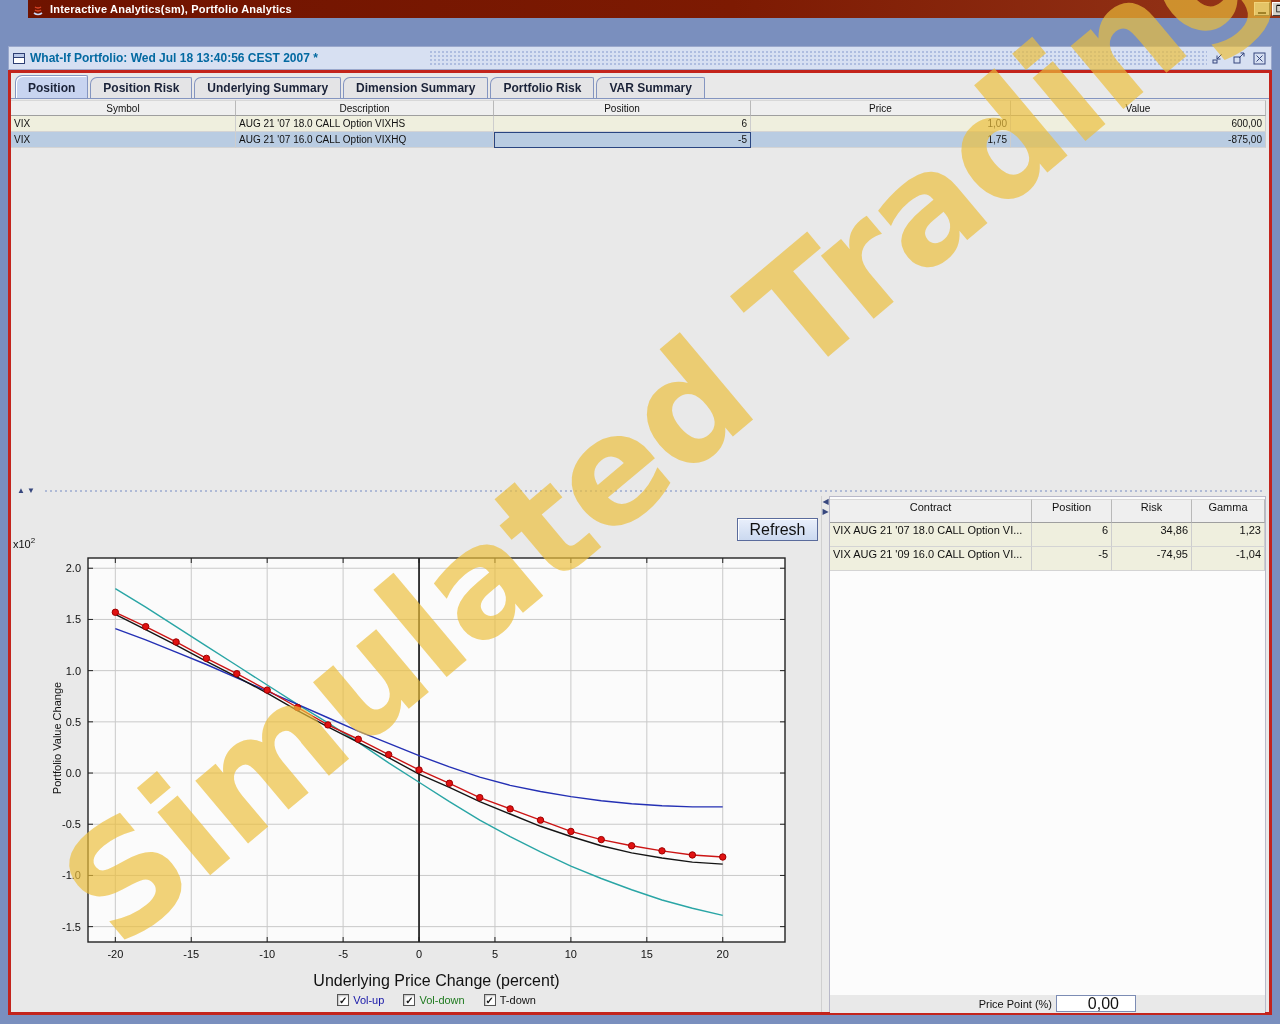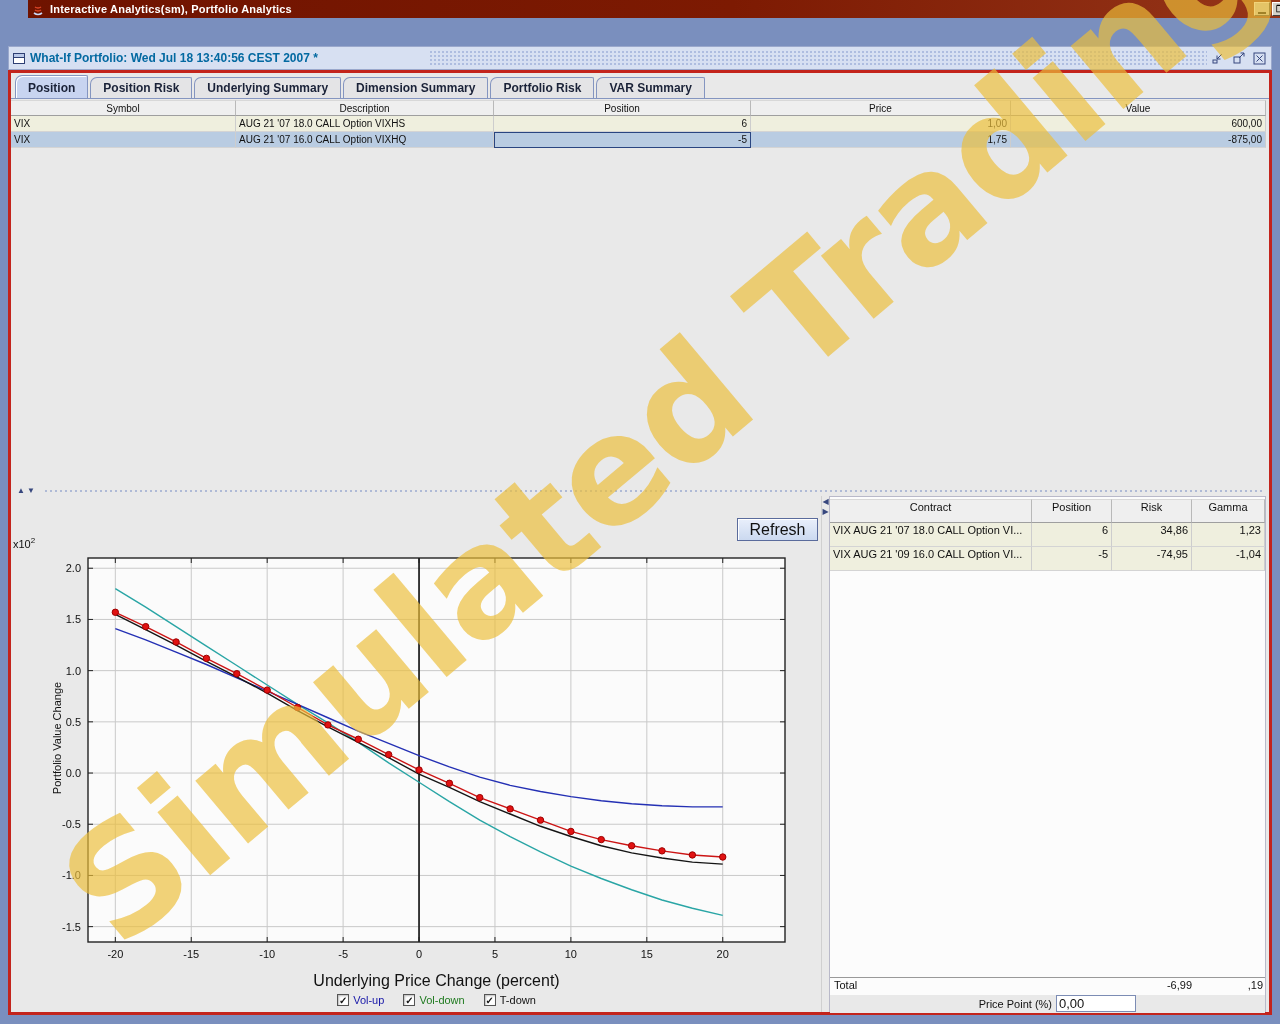--- a/index.html
+++ b/index.html
@@ -72,21 +72,21 @@
     font-size:10px;line-height:11px;text-align:center;font-weight:bold;color:#111;margin-right:4px;}
   .cb-box::after{content:"✓";}
   .cb-l0{color:#1616A8;}.cb-l1{color:#1E7A1E;}.cb-l2{color:#111;}
   
   #riskpanel{position:absolute;left:818px;top:423px;width:437px;height:516px;background:#FCFCFC;border:1px solid #B9B9C9;}
   .rrow{display:flex;height:24px;line-height:15px;font-size:11px;color:#111;}
   .r0{width:202px}.r1{width:80px}.r2{width:80px}.r3{width:73px}
   #totalrow{position:absolute;left:0;top:480px;width:435px;border-top:1px solid #999;background:#FCFCFC;}
   #pricerow{position:absolute;left:0;top:498px;width:435px;height:18px;background:#E9E9E9;font-size:11px;color:#111;}
   #pricerow label{position:absolute;left:0;top:3px;width:222px;text-align:right;}
-  #pricerow input{position:absolute;left:226px;top:0px;width:80px;height:17px;border:1px solid #7C8CB4;font-size:13px;padding:0 2px;background:#fff;color:#111;}
+  #pricerow input{position:absolute;left:226px;top:0px;width:80px;height:17px;border:1px solid #7C8CB4;font-size:16px;padding:0 16px;background:#fff;color:#111;text-align:right;}
   
   #watermark{position:absolute;left:30px;top:845px;font-size:150px;font-weight:bold;letter-spacing:-2px;
     color:rgba(236,190,58,0.68);white-space:nowrap;transform:rotate(-40deg);transform-origin:0 0;
     font-family:"DejaVu Sans",sans-serif;z-index:50;pointer-events:none;}
   svg text{font-family:"Liberation Sans",sans-serif;}
 </style>
 </head>
 <body>
 
 <div id="stage">
@@ -311,28 +311,20 @@
           <div class="cell cream r2 num">34,86</div>
           <div class="cell cream r3 num">1,23</div>
         </div>
         <div class="rrow">
           <div class="cell cream r0">VIX AUG 21 '09 16.0 CALL Option VI...</div>
           <div class="cell cream r1 num">-5</div>
           <div class="cell cream r2 num">-74,95</div>
           <div class="cell cream r3 num">-1,04</div>
         </div>
       </div>
-      <div id="totalrow">
-        <div class="rrow">
-          <div class="r0" style="padding:0 4px">Total</div>
-          <div class="r1"></div>
-          <div class="r2 num">-6,99</div>
-          <div class="r3 num" style="padding-right:2px">,19</div>
-        </div>
-      </div>
       <div id="pricerow">
         <label>Price Point (%)</label>
         <input value="0,00" style="">
       </div>
     </div>
 
   </div>
 
   <div id="watermark">Simulated Trading</div>
 

